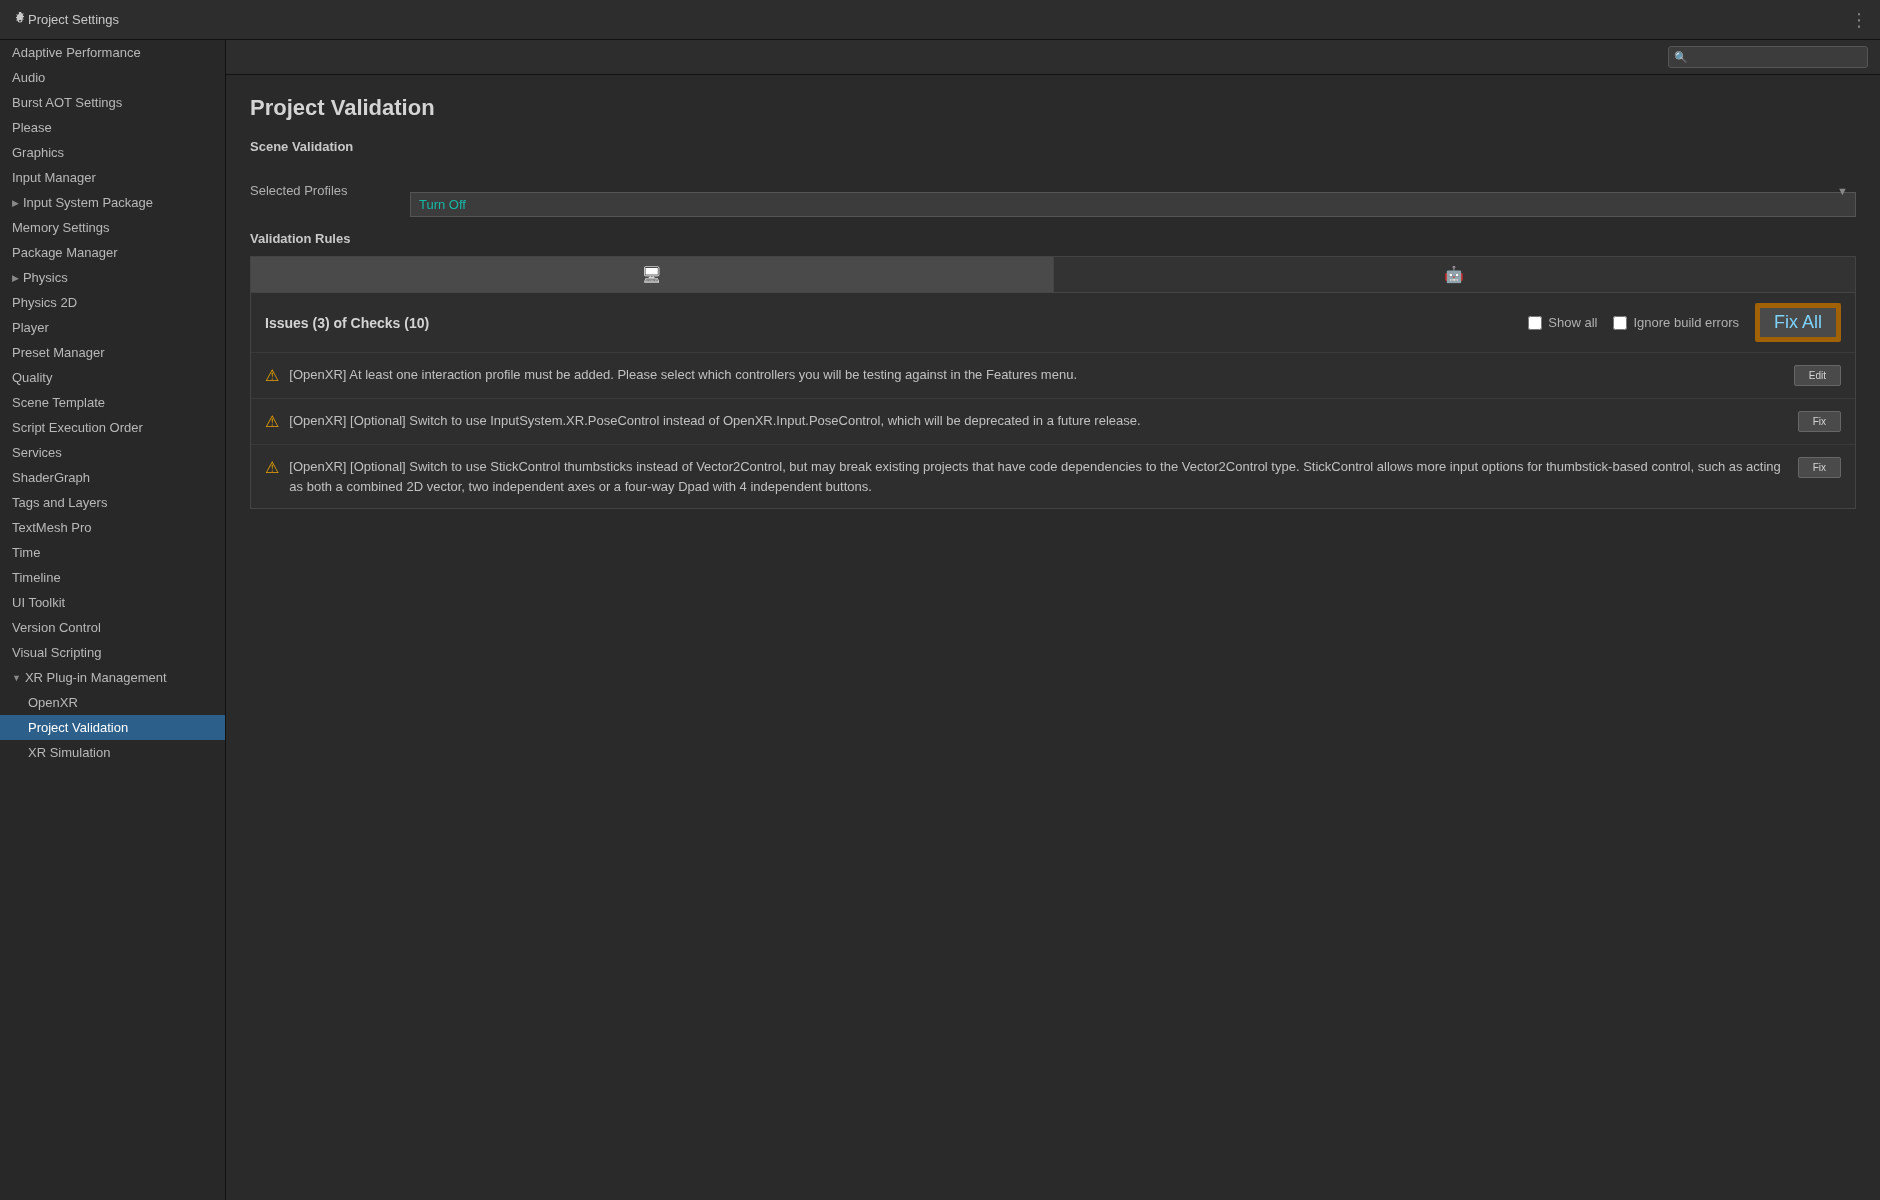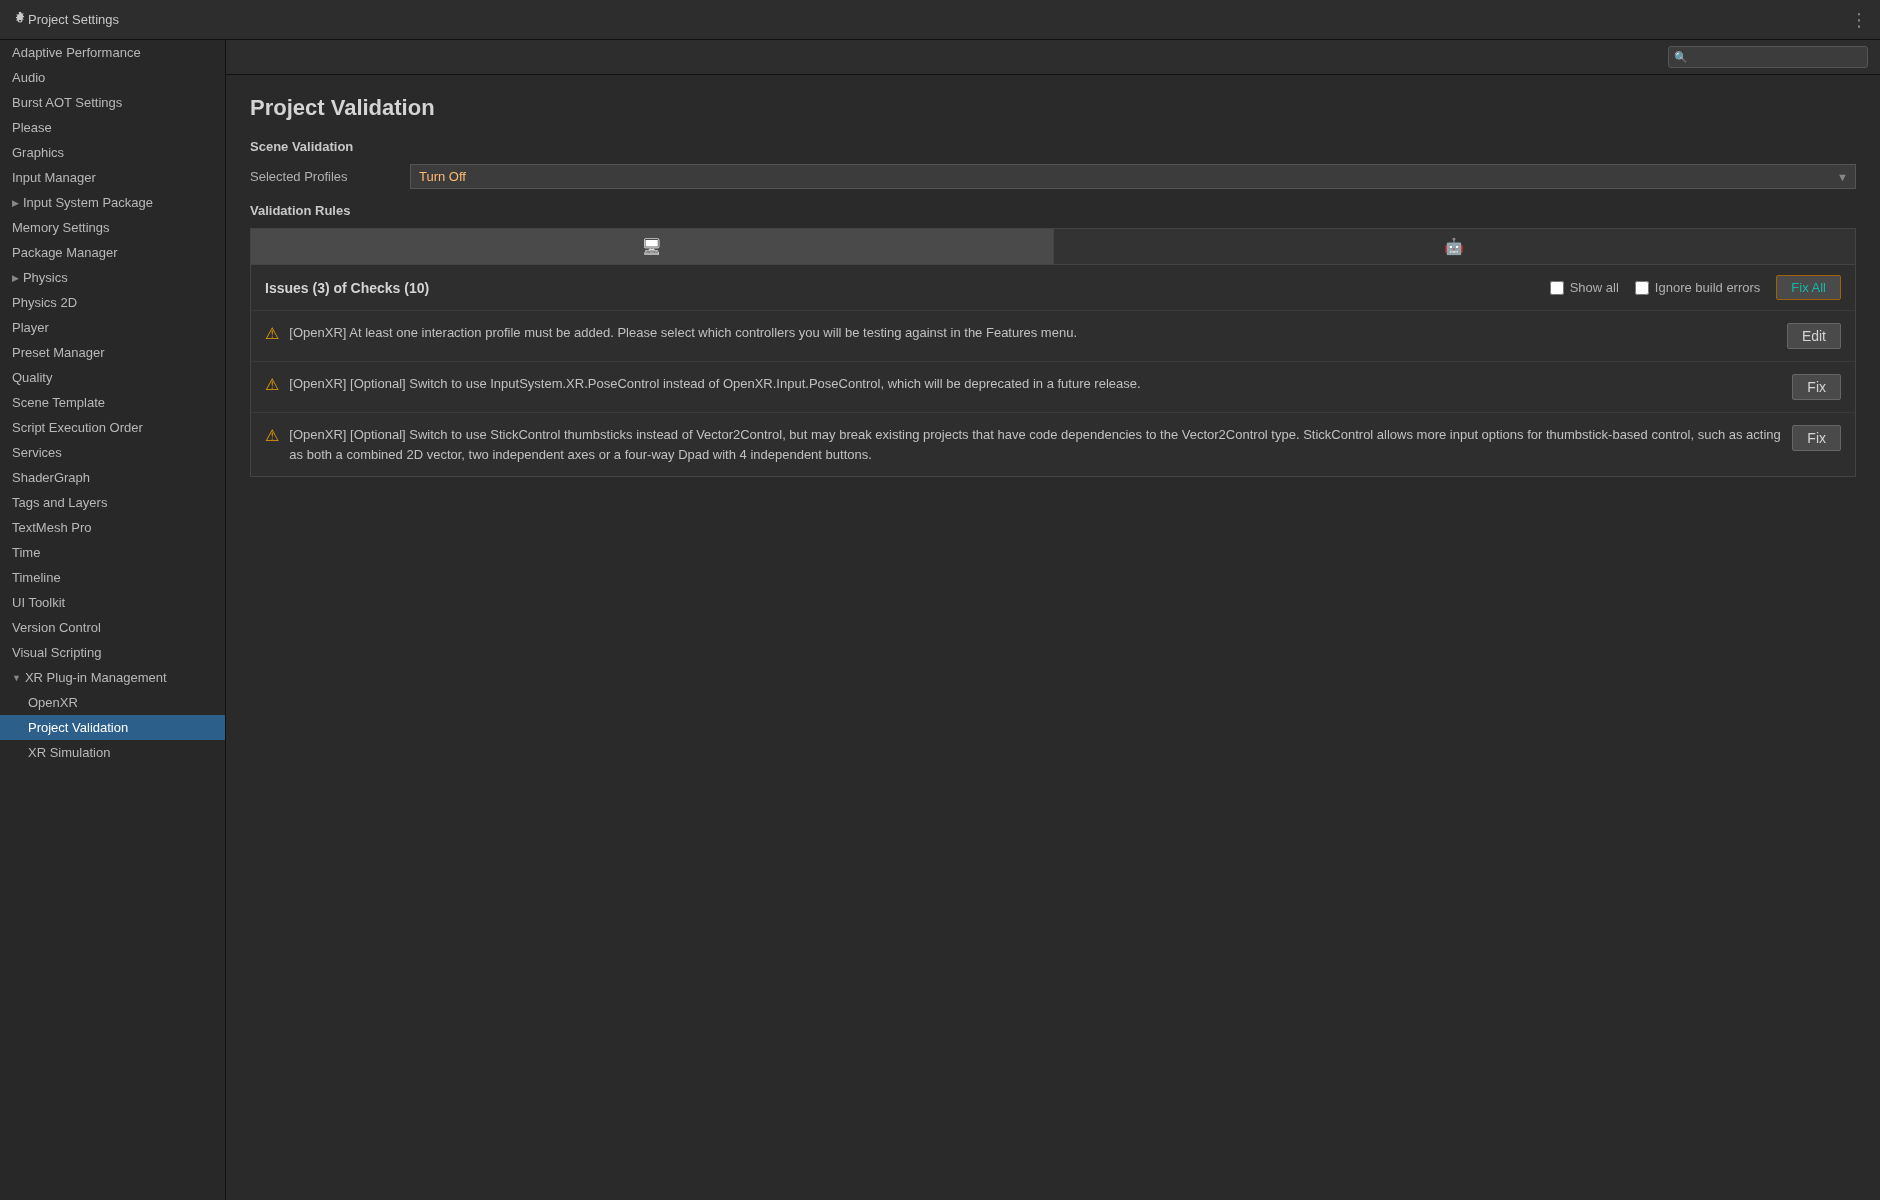--- a/index.html
+++ b/index.html
@@ -150,26 +150,27 @@
       flex-shrink: 0;
     }
     .field-select-wrap {
       flex: 1;
       position: relative;
     }
     .field-select {
       width: 100%;
       background: #3c3c3c;
       border: 1px solid #555;
-      color: #fdba74;
+      color: #14b8a6;
       padding: 4px 28px 4px 8px;
       font-size: 13px;
       appearance: none;
       cursor: pointer;
       outline: none;
+      margin-top: 28px;
     }
     .select-arrow {
       position: absolute;
       right: 8px;
       top: 50%;
       transform: translateY(-50%);
       color: #888;
       pointer-events: none;
       font-size: 11px;
     }
@@ -235,24 +236,24 @@
       color: #b0b0b0;
       font-size: 13px;
     }
     .checkbox-group input[type=checkbox] {
       accent-color: #666;
       width: 14px;
       height: 14px;
     }
     .btn-fix-all {
       background: #4a4a4a;
-      border: 1px solid #a16207;
-      color: #14b8a6;
+      border: 5px solid #a16207;
+      color: #7dd3fc;
       padding: 4px 14px;
-      font-size: 13px;
+      font-size: 18px;
       cursor: pointer;
       border-radius: 2px;
     }
 
     
     .issue-row {
       display: flex;
       align-items: flex-start;
       padding: 12px 14px;
       border-bottom: 1px solid #3a3a3a;
@@ -269,21 +270,21 @@
       flex: 1;
       color: #c0c0c0;
       font-size: 13px;
       line-height: 1.5;
     }
     .btn-action {
       background: #4a4a4a;
       border: 1px solid #666;
       color: #d4d4d4;
       padding: 4px 14px;
-      font-size: 14px;
+      font-size: 10px;
       cursor: pointer;
       border-radius: 2px;
       flex-shrink: 0;
     }
 
     
     ::-webkit-scrollbar { width: 6px; }
     ::-webkit-scrollbar-track { background: #1e1e1e; }
     ::-webkit-scrollbar-thumb { background: #555; border-radius: 3px; }
   </style>

